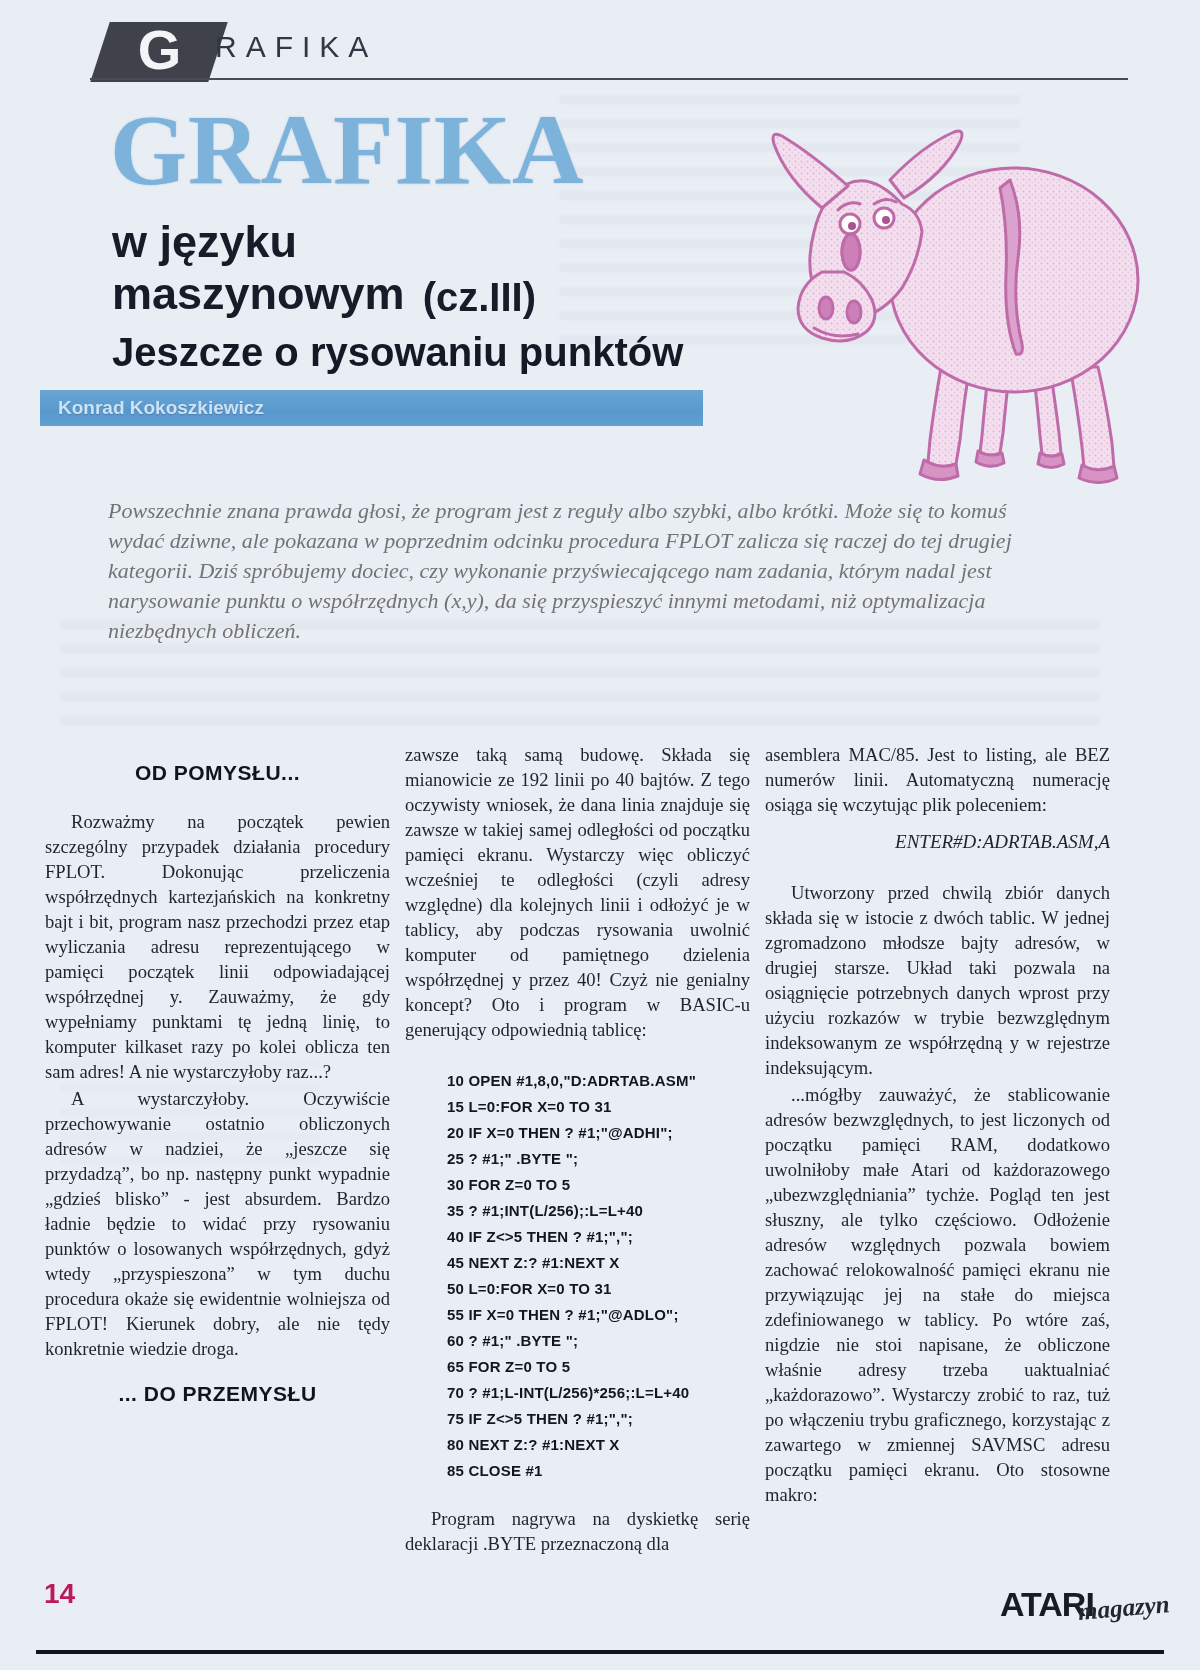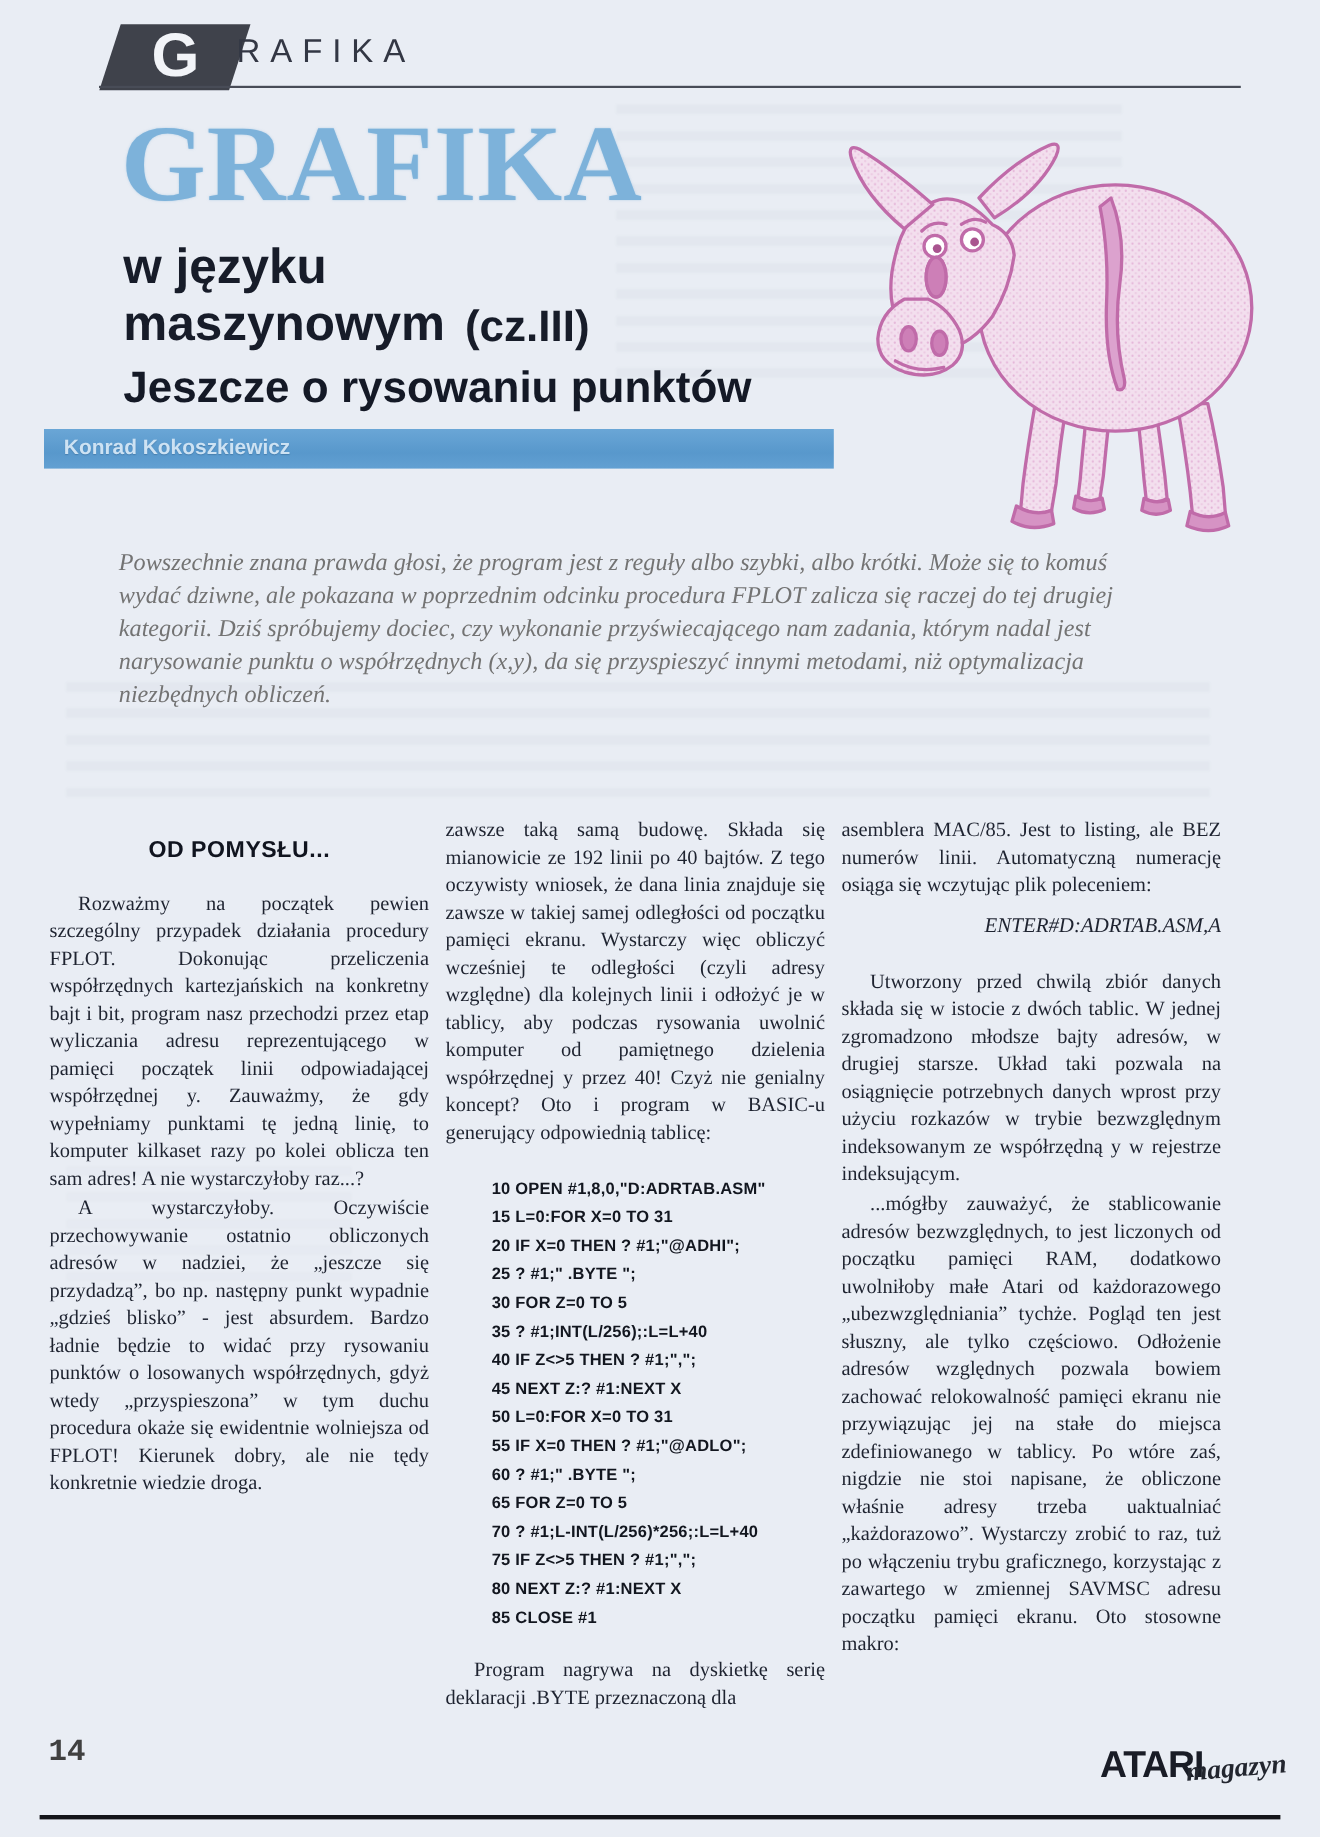--- a/index.html
+++ b/index.html
@@ -54,21 +54,21 @@
     font-weight:700;font-size:45px;color:#171c29;
     display:flex;align-items:flex-end;gap:18px;
   }
   .title-part{font-size:40px;font-weight:700;}
   .title-sub{
     position:absolute;left:112px;top:330px;
     font-family:"Liberation Sans",sans-serif;
     font-weight:700;font-size:40px;color:#141926;
   }
   .author-bar{
-    position:absolute;left:40px;top:390px;width:718px;height:36px;
+    position:absolute;left:40px;top:390px;width:663px;height:36px;
     background:linear-gradient(180deg,#6aa6d6 0%,#5898cc 60%,#62a0d2 100%);
     display:flex;align-items:center;
     padding-left:18px;box-sizing:border-box;
     font-family:"Liberation Sans",sans-serif;
     font-weight:700;font-size:19px;color:#cde2f3;
     text-shadow:0 1px 1px rgba(40,80,120,.35);
   }
   
   .donkey{position:absolute;left:752px;top:112px;width:420px;height:372px;}
   
@@ -97,22 +97,22 @@
     color:#12161f;text-align:left;letter-spacing:.2px;
     white-space:nowrap;
   }
   .command{
     font-style:italic;text-align:right;margin:12px 0 26px 60px;
     font-size:19px;
   }
   
   .page-number{
     position:absolute;left:44px;top:1578px;
-    font-family:Liberation Mono, monospace;
-    font-weight:700;font-size:28px;color:#404040;
+    font-family:Liberation Sans, sans-serif;
+    font-weight:700;font-size:28px;color:#be185d;
   }
   .brand{
     position:absolute;left:1000px;top:1585px;
     font-family:"Liberation Sans",sans-serif;
     font-weight:700;font-size:34px;letter-spacing:-1px;color:#191c26;
     white-space:nowrap;
   }
   .brand .script{
     display:inline-block;
     font-family:"Liberation Serif",serif;
@@ -205,20 +205,21 @@
   </svg>
 
   <div class="intro">Powszechnie znana prawda głosi, że program jest z reguły albo szybki, albo krótki. Może się to komuś wydać dziwne, ale pokazana w poprzednim odcinku procedura FPLOT zalicza się raczej do tej drugiej kategorii. Dziś spróbujemy dociec, czy wykonanie przyświecającego nam zadania, którym nadal jest narysowanie punktu o współrzędnych (x,y), da się przyspieszyć innymi metodami, niż optymalizacja niezbędnych obliczeń.</div>
 
   <div class="columns">
 
     <div class="col">
       <div class="col-heading first">OD POMYSŁU...</div>
       <p class="indent">Rozważmy na początek pewien szczególny przypadek działania procedury FPLOT. Dokonując przeliczenia współrzędnych kartezjańskich na konkretny bajt i bit, program nasz przechodzi przez etap wyliczania adresu reprezentującego w pamięci początek linii odpowiadającej współrzędnej y. Zauważmy, że gdy wypełniamy punktami tę jedną linię, to komputer kilkaset razy po kolei oblicza ten sam adres! A nie wystarczyłoby raz...?</p>
       <p class="indent">A wystarczyłoby. Oczywiście przechowywanie ostatnio obliczonych adresów w nadziei, że „jeszcze się przydadzą”, bo np. następny punkt wypadnie „gdzieś blisko” - jest absurdem. Bardzo ładnie będzie to widać przy rysowaniu punktów o losowanych współrzędnych, gdyż wtedy „przyspieszona” w tym duchu procedura okaże się ewidentnie wolniejsza od FPLOT! Kierunek dobry, ale nie tędy konkretnie wiedzie droga.</p>
+      <div class="col-heading">... DO PRZEMYSŁU</div>
     </div>
 
     <div class="col">
       <p>zawsze taką samą budowę. Składa się mianowicie ze 192 linii po 40 bajtów. Z tego oczywisty wniosek, że dana linia znajduje się zawsze w takiej samej odległości od początku pamięci ekranu. Wystarczy więc obliczyć wcześniej te odległości (czyli adresy względne) dla kolejnych linii i odłożyć je w tablicy, aby podczas rysowania uwolnić komputer od pamiętnego dzielenia współrzędnej y przez 40! Czyż nie genialny koncept? Oto i program w BASIC-u generujący odpowiednią tablicę:</p>
       <div class="code-block">
           <div class="code-line">10 OPEN #1,8,0,"D:ADRTAB.ASM"</div>
           <div class="code-line">15 L=0:FOR X=0 TO 31</div>
           <div class="code-line">20 IF X=0 THEN ? #1;"@ADHI";</div>
           <div class="code-line">25 ? #1;" .BYTE ";</div>
           <div class="code-line">30 FOR Z=0 TO 5</div>

